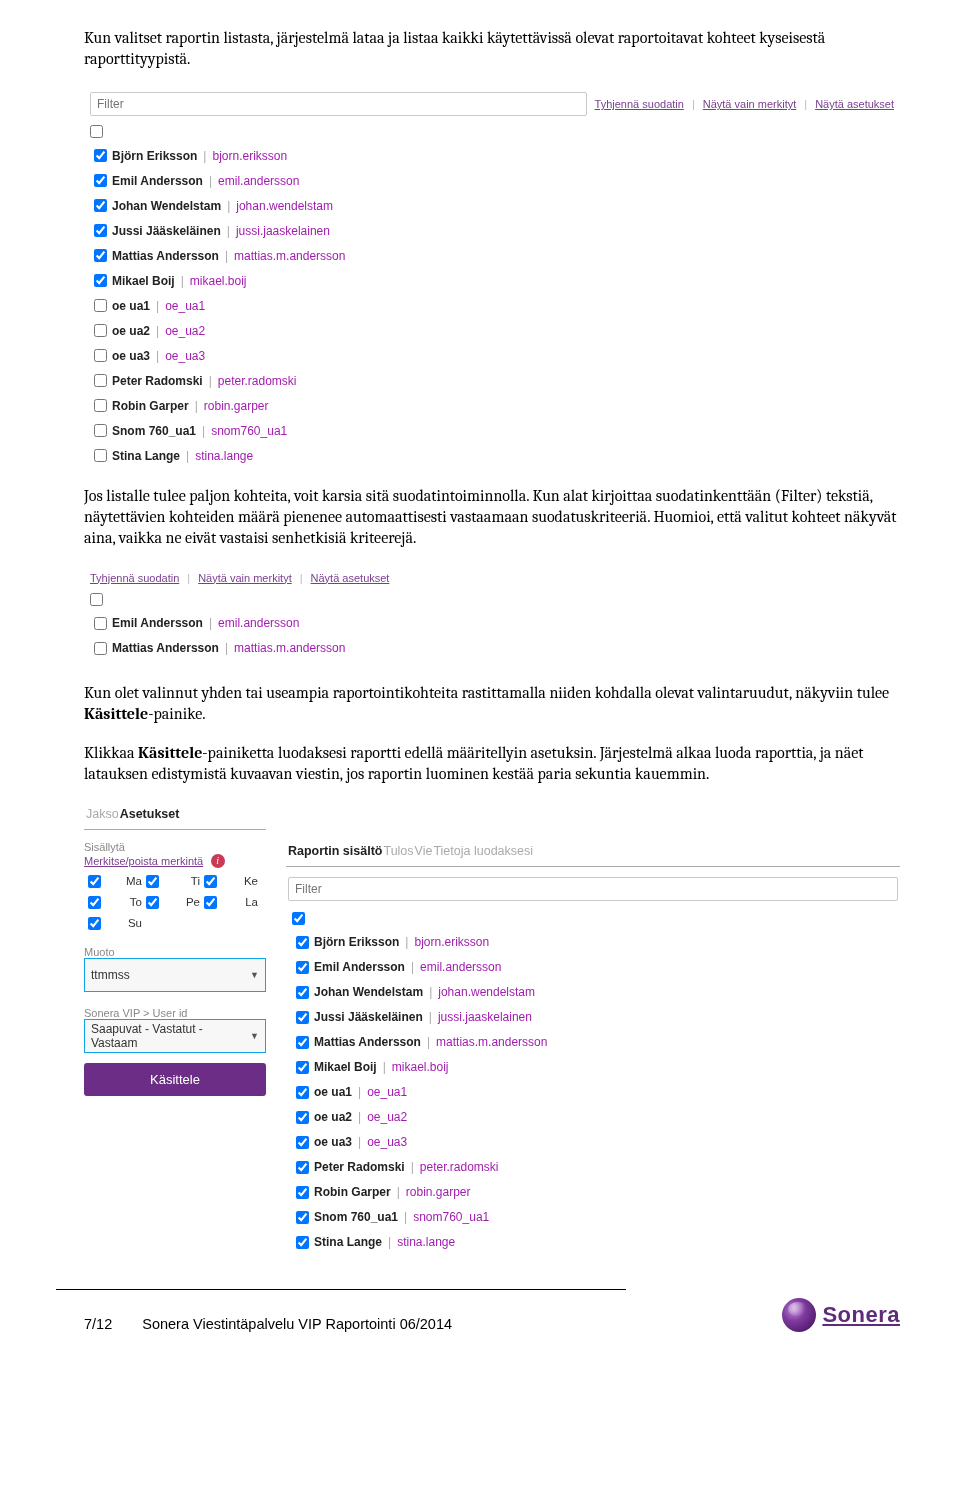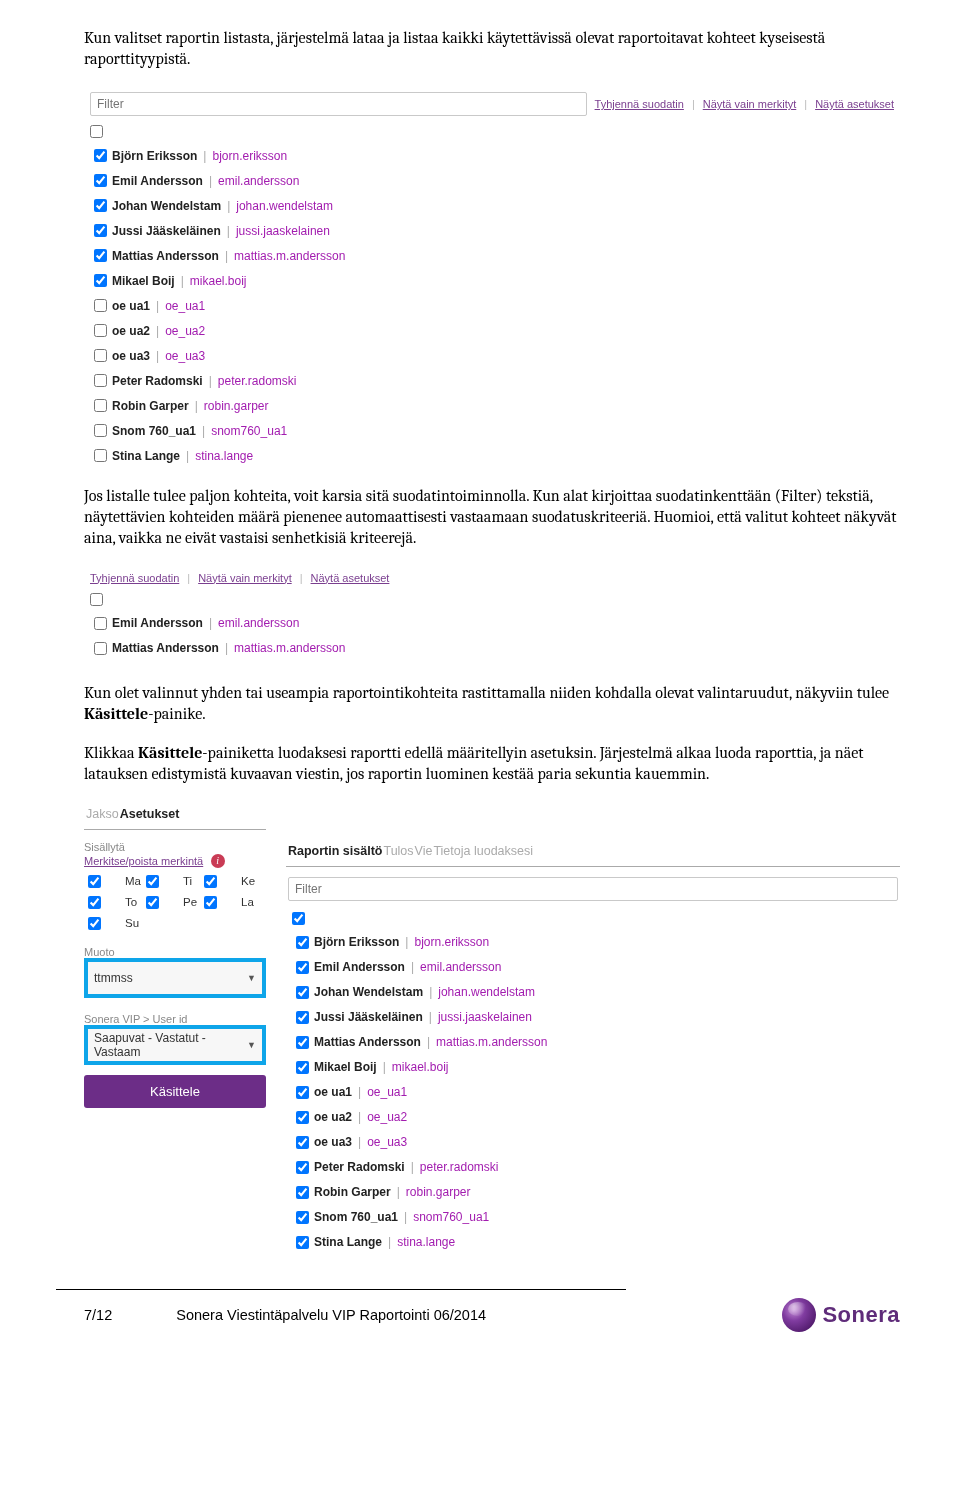--- a/index.html
+++ b/index.html
@@ -103,24 +103,24 @@
     margin-left:4px; vertical-align:middle;
   }
 
   .day-grid {
     display: grid;
     grid-template-columns: repeat(3, 58px);
     row-gap: 2px;
     padding: 4px 0 8px 0;
     font-size: 11.5px;
   }
-  .day-cell { display:flex; align-items:center; gap:21px; }
+  .day-cell { display:flex; align-items:center; gap:3px;justify-content:space-between; }
 
   .select-box {
-    border: 4px solid #0ea5e9;
+    border: 1px solid #0ea5e9;
     background: #f7f7f7;
     padding: 16px 6px;
     font-size: 12px;
     color: #333;
     display: flex;
     justify-content: space-between;
     align-items: center;
     margin-bottom: 10px;
     cursor: pointer;
     height: 23px;
@@ -144,42 +144,42 @@
   .right-col .filter-input { width: 100%; }
 
   .footer-sep {
     border: none;
     border-top: 1.5px solid #000;
     margin: 30px 0 8px -28px;
     width: 570px;
   }
   .footer-row {
     display: flex;
-    align-items: center;
+    align-items: flex-end;
     font-family: Arial, Helvetica, sans-serif;
     font-size: 14.5px;
-    gap: 64px;
+    gap: 30px;
   }
   .footer-page { white-space: nowrap; }
   .footer-text { flex: 1; }
   .logo {
     display: flex; align-items: center; gap: 6px;
     font-family: Arial, Helvetica, sans-serif;
   }
   .logo-mark {
     width: 34px; height: 34px; border-radius: 50%;
     background: radial-gradient(circle at 35% 35%, #c48bd6 0%, #803ca0 35%, #5a2176 70%, #3a0e52 100%);
     position: relative;
   }
   .logo-mark::after{
     content:""; position:absolute; left:6px; top:4px; width:20px; height:14px;
     border-radius:50%;
     background: radial-gradient(circle at 30% 30%, rgba(255,255,255,.55), rgba(255,255,255,0) 70%);
   }
-  .logo-text { font-size: 22px; font-weight: bold; color: #5f2c7a; letter-spacing: .5px; }
+  .logo-text { font-size: 22px; font-weight: bold; color: #5f2c7a; letter-spacing: .5px; text-decoration: underline; }
 
   input[type=checkbox]{ width:13px; height:13px; }
 </style>
 </head>
 <body>
 
 <div class="page">
 
   <p class="para">Kun valitset raportin listasta, järjestelmä lataa ja listaa kaikki käytettävissä olevat raportoitavat kohteet kyseisestä raporttityypistä.</p>
 

